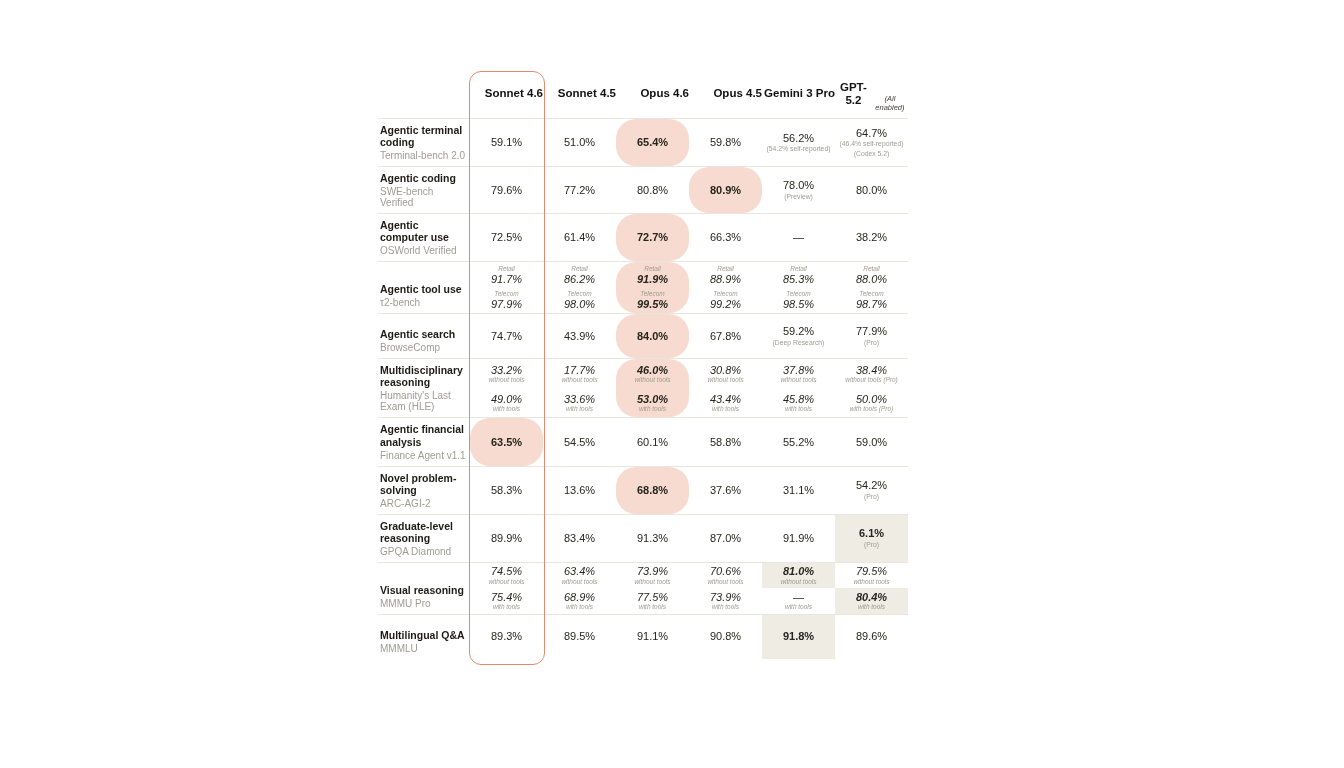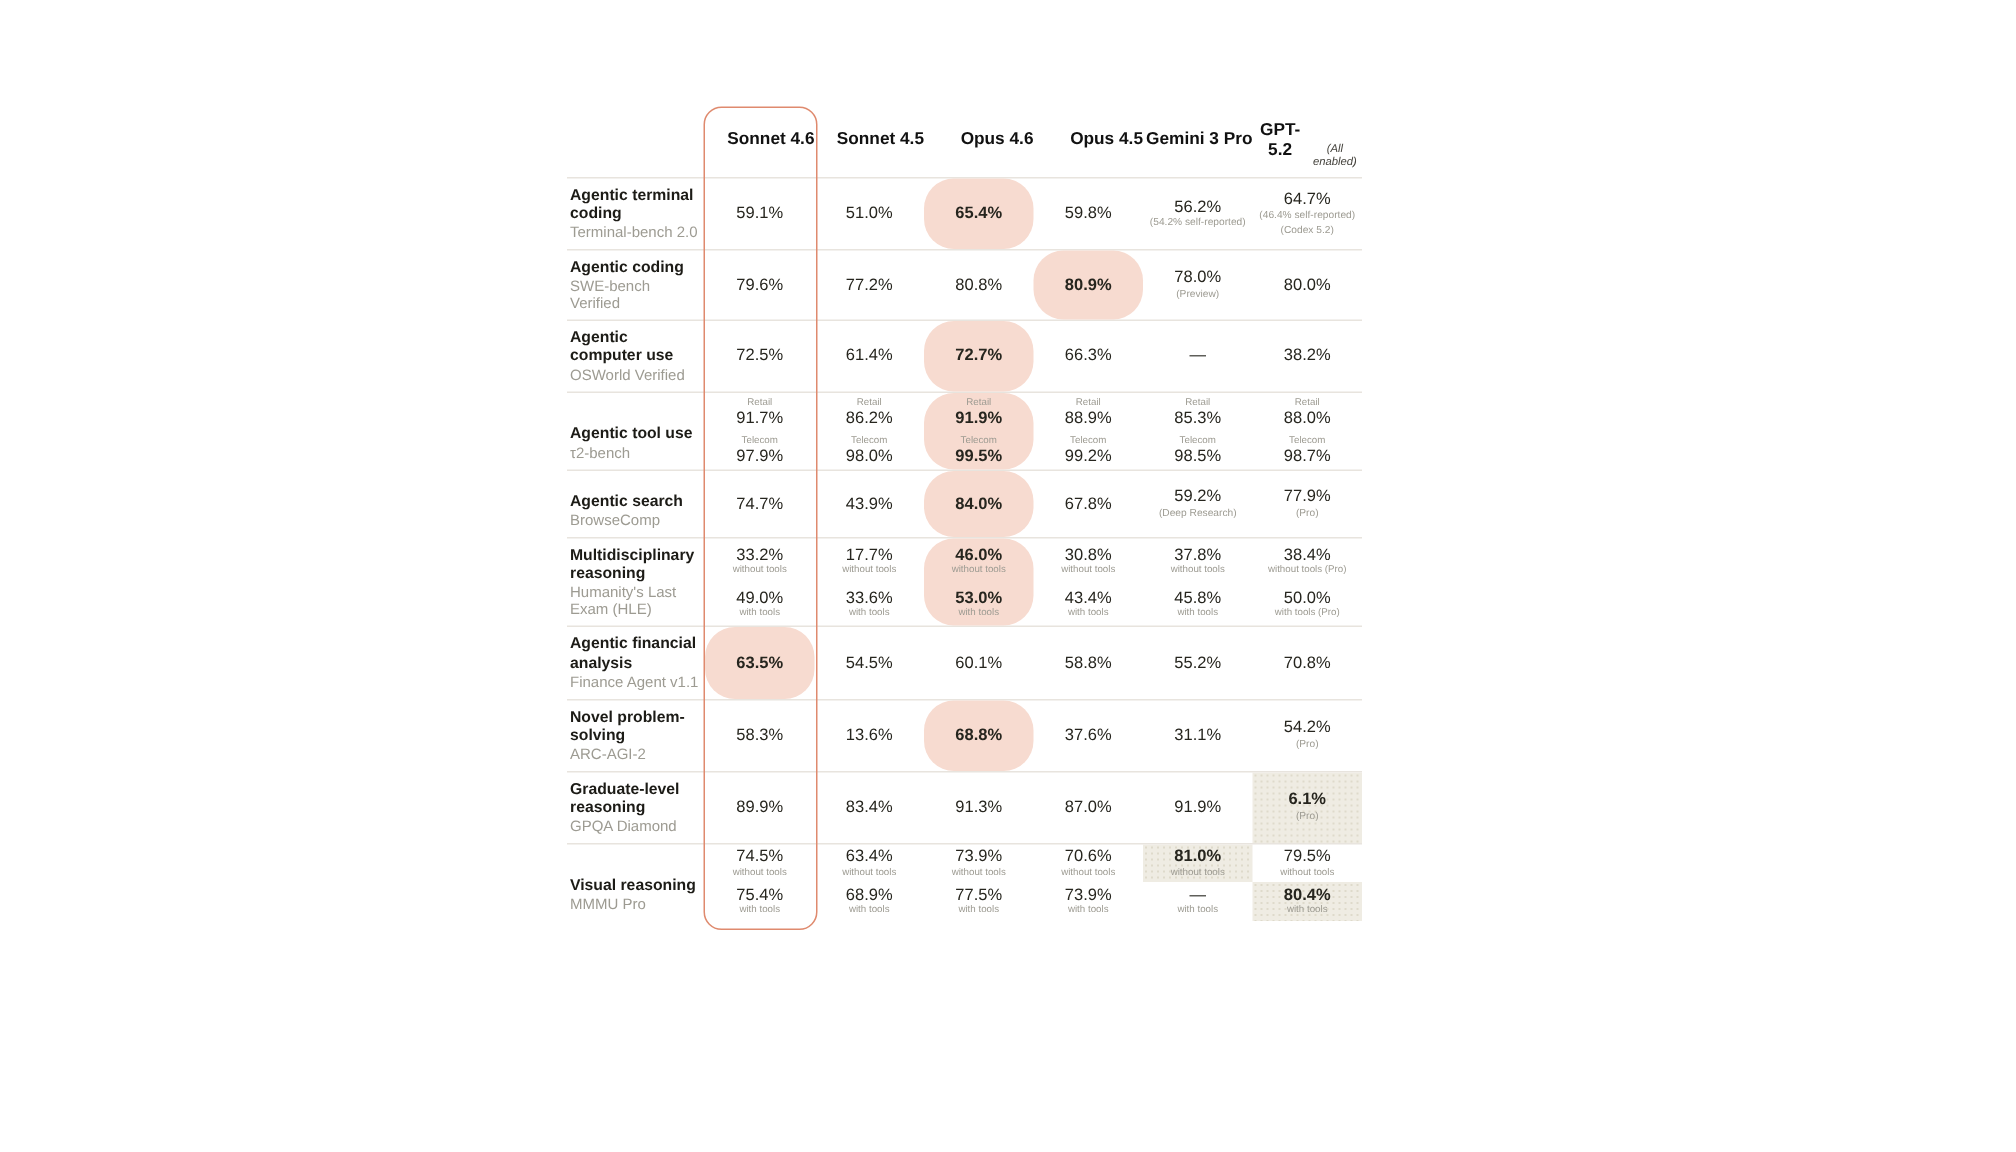--- a/index.html
+++ b/index.html
@@ -17,21 +17,21 @@
   .head-label{font-size:11.5px;font-weight:bold;color:#111;line-height:1.05;}
   .head-sub{font-size:7.5px;font-style:italic;color:#44423c;margin-top:19px;}
   .label-cell{display:flex;flex-direction:column;justify-content:flex-end;padding:5px 4px 5px 2px;}
   .row-name{font-size:10.5px;font-weight:bold;color:#1c1b16;line-height:1.15;white-space:pre-line;}
   .row-bench{font-size:10px;color:#9d9b92;margin-top:2px;line-height:1.1;}
   .cell{display:flex;flex-direction:column;align-items:center;justify-content:center;
         text-align:center;padding:3px 2px;}
   .val{font-size:11px;color:#26251e;line-height:1.15;}
   .note{font-size:6.8px;color:#9d9b92;line-height:1.25;margin-top:1px;}
   .half{width:100%;display:flex;flex-direction:column;align-items:center;justify-content:center;
-        padding:2px 0;flex:1;}
+        padding:2px 0;flex:1;font-style:italic;}
   .half-label{font-size:6.5px;color:#9d9b92;line-height:1.2;}
   .pink{background:#f7dbd0;border-radius:20px;}
   .pink .val, .cell.pink .val{font-weight:bold;}
   .beige{background:#efece3;
          background-image:radial-gradient(#dedacb 0.6px, rgba(0,0,0,0) 0.6px);
          background-size:4px 4px;}
   .beige .val{font-weight:bold;}
   .cell.nopad{padding:0;}
   #col-outline{position:absolute;left:91px;top:-4px;width:74px;height:calc(100% + 8px);
                border:1.5px solid #df8a6e;border-radius:12px;pointer-events:none;z-index:5;}
@@ -315,21 +315,21 @@
       <div class="cell">
         <div class="val">60.1%</div>
       </div>
       <div class="cell">
         <div class="val">58.8%</div>
       </div>
       <div class="cell">
         <div class="val">55.2%</div>
       </div>
       <div class="cell">
-        <div class="val">70.8%</div>
+        <div class="val">59.0%</div>
       </div>
     </div>
     <div class="t-body-row t-row">
       <div class="label-cell">
         <div class="row-name">Novel problem-
 solving</div>
         <div class="row-bench">ARC-AGI-2</div>
       </div>
       <div class="cell">
         <div class="val">58.3%</div>
@@ -436,13 +436,37 @@
         <div class="half">
           <div class="val">79.5%</div>
           <div class="half-label">without tools</div>
         </div>
         <div class="half beige">
           <div class="val">80.4%</div>
           <div class="half-label">with tools</div>
         </div>
       </div>
     </div>
+    <div class="t-body-row t-row">
+      <div class="label-cell">
+        <div class="row-name">Multilingual Q&amp;A</div>
+        <div class="row-bench">MMMLU</div>
+      </div>
+      <div class="cell">
+        <div class="val">89.3%</div>
+      </div>
+      <div class="cell">
+        <div class="val">89.5%</div>
+      </div>
+      <div class="cell">
+        <div class="val">91.1%</div>
+      </div>
+      <div class="cell">
+        <div class="val">90.8%</div>
+      </div>
+      <div class="cell beige">
+        <div class="val">91.8%</div>
+      </div>
+      <div class="cell">
+        <div class="val">89.6%</div>
+      </div>
+    </div>
   </div>
 
 </body></html>

